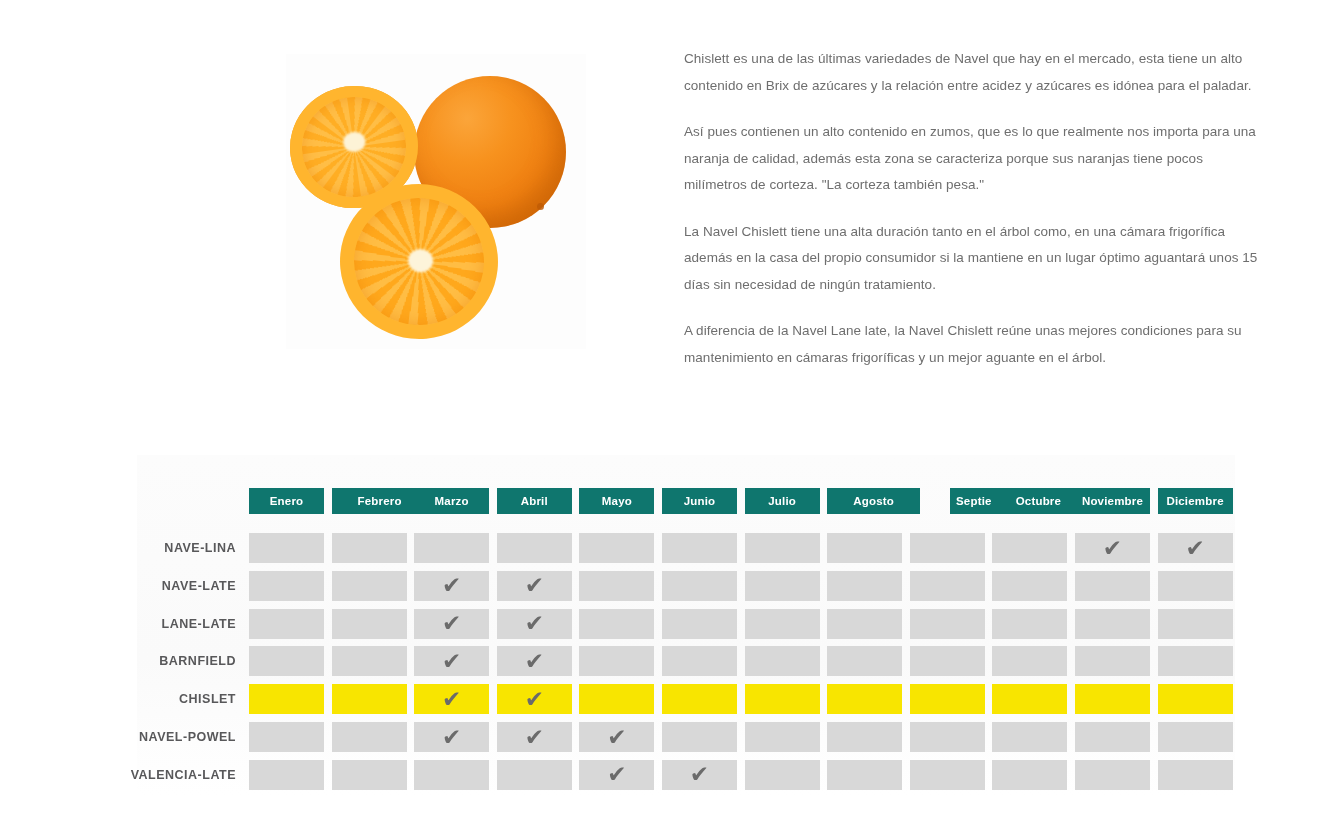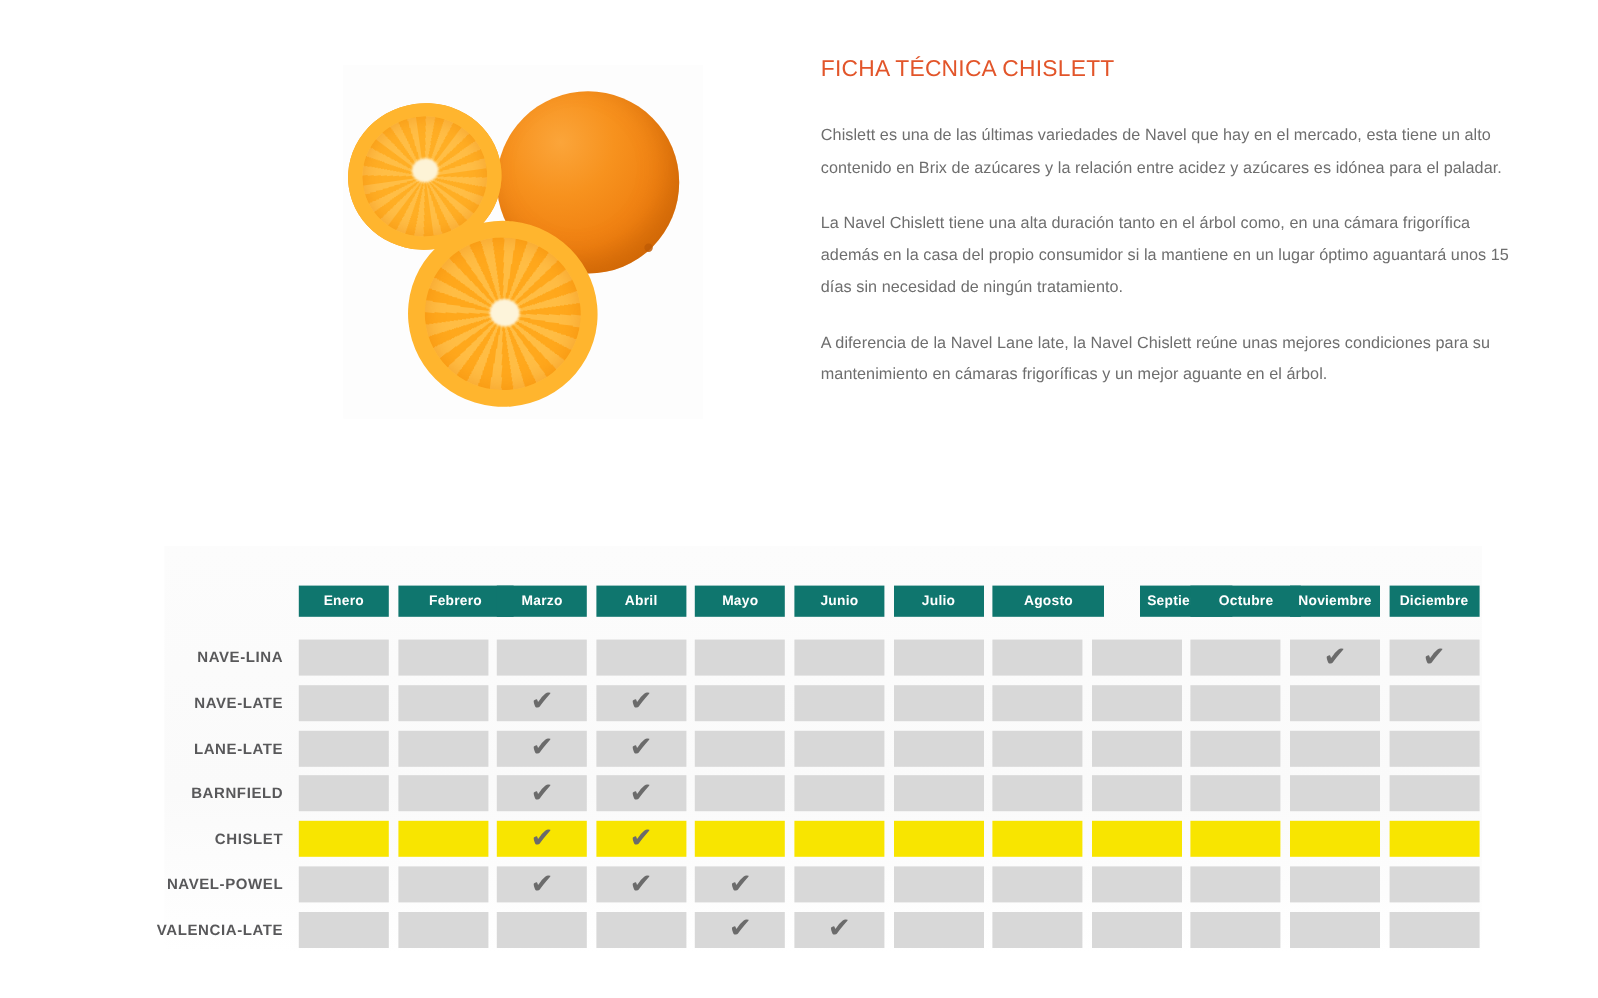--- a/index.html
+++ b/index.html
@@ -137,22 +137,22 @@
       <span class="core"></span>
     </div>
     <div class="orange half-b">
       <span class="rind"></span>
       <span class="flesh"></span>
       <span class="core"></span>
     </div>
   </div>
 
   <div id="text-column">
-    <h1 id="ficha-title">FICHA TÉCNICA CHISLETT</h1>
     <p class="para">Chislett es una de las últimas variedades de Navel que hay en el mercado, esta tiene un alto contenido en Brix de azúcares y la relación entre acidez y azúcares es idónea para el paladar.</p>
+    <p class="para">Así pues contienen un alto contenido en zumos, que es lo que realmente nos importa para una naranja de calidad, además esta zona se caracteriza porque sus naranjas tiene pocos milímetros de corteza. "La corteza también pesa."</p>
     <p class="para">La Navel Chislett tiene una alta duración tanto en el árbol como, en una cámara frigorífica además en la casa del propio consumidor si la mantiene en un lugar óptimo aguantará unos 15 días sin necesidad de ningún tratamiento.</p>
     <p class="para">A diferencia de la Navel Lane late, la Navel Chislett reúne unas mejores condiciones para su mantenimiento en cámaras frigoríficas y un mejor aguante en el árbol.</p>
   </div>
 </div>
 
 <div id="calendar">
   <div id="calendar-bg"></div>
   <div class="cal-rowlabels" id="cal-rowlabels">
       <div class="row-label" style="top: 78px;">NAVE-LINA</div>
       <div class="row-label" style="top: 115.8px;">NAVE-LATE</div>

